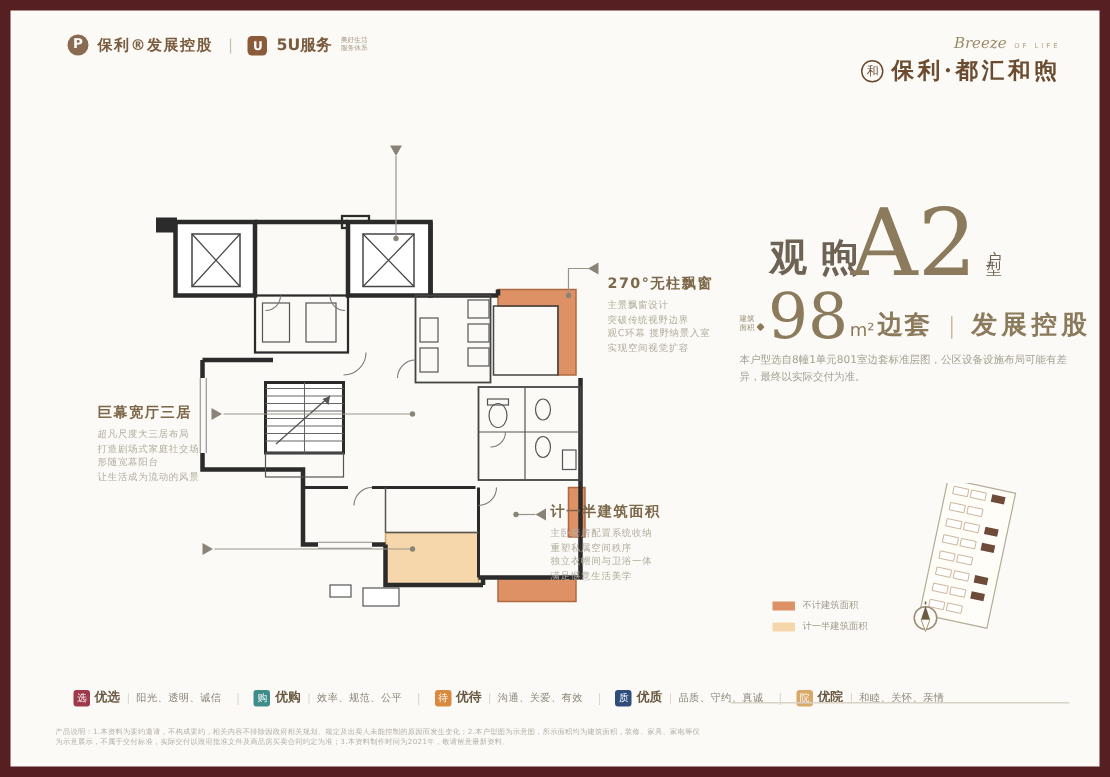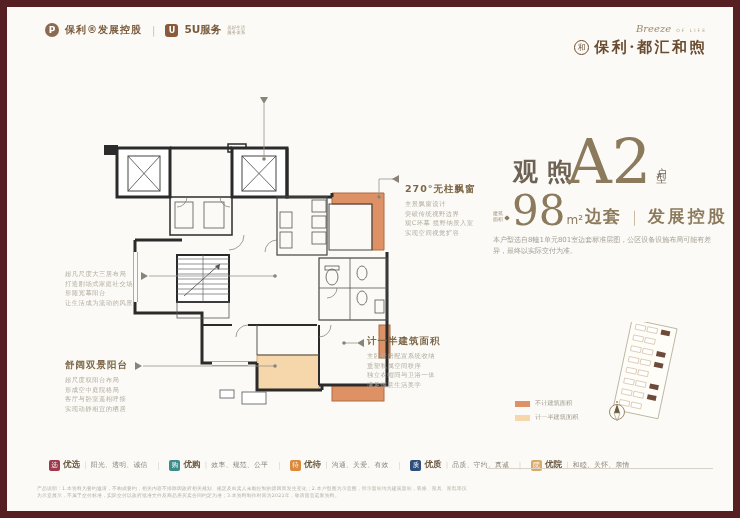--- a/index.html
+++ b/index.html
@@ -211,33 +211,27 @@
 
   <div class="abs callout" style="left:398px;top:164px;margin-top:12px;">
     <div class="co-title">270°无柱飘窗</div>
     <div class="co-line">主景飘窗设计</div>
     <div class="co-line">突破传统视野边界</div>
     <div class="co-line">观C环幕 揽野纳景入室</div>
     <div class="co-line">实现空间视觉扩容</div>
   </div>
 
   <div class="abs callout" style="left:58px;top:262px;">
+    <div class="co-title">巨幕宽厅三居</div>
     <div class="co-line">超凡尺度大三居布局</div>
     <div class="co-line">打造剧场式家庭社交场</div>
     <div class="co-line">形随宽幕阳台</div>
     <div class="co-line">让生活成为流动的风景</div>
   </div>
 
-  <div class="abs callout" style="left:58px;top:352px;">
-    <div class="co-title">舒阔双景阳台</div>
-    <div class="co-line">超尺度双阳台布局</div>
-    <div class="co-line">形成空中庭院格局</div>
-    <div class="co-line">客厅与卧室遥相呼接</div>
-    <div class="co-line">实现动静相宜的栖居</div>
-  </div>
 
   <div class="abs callout" style="left:360px;top:328px;">
     <div class="co-title">计一半建筑面积</div>
     <div class="co-line">主卧套房配置系统收纳</div>
     <div class="co-line">重塑私属空间秩序</div>
     <div class="co-line">独立衣帽间与卫浴一体</div>
     <div class="co-line">满足惬意生活美学</div>
   </div>
 
   <div class="abs t-guanxu">观煦</div>

